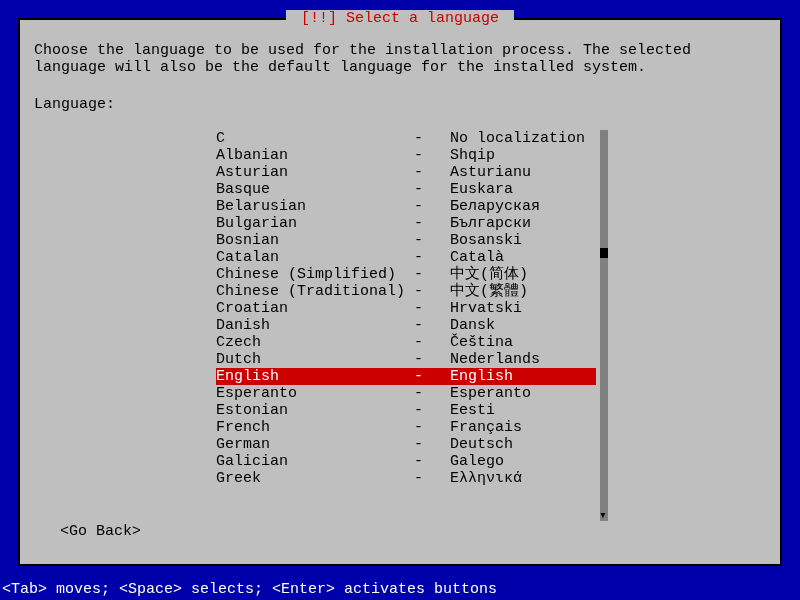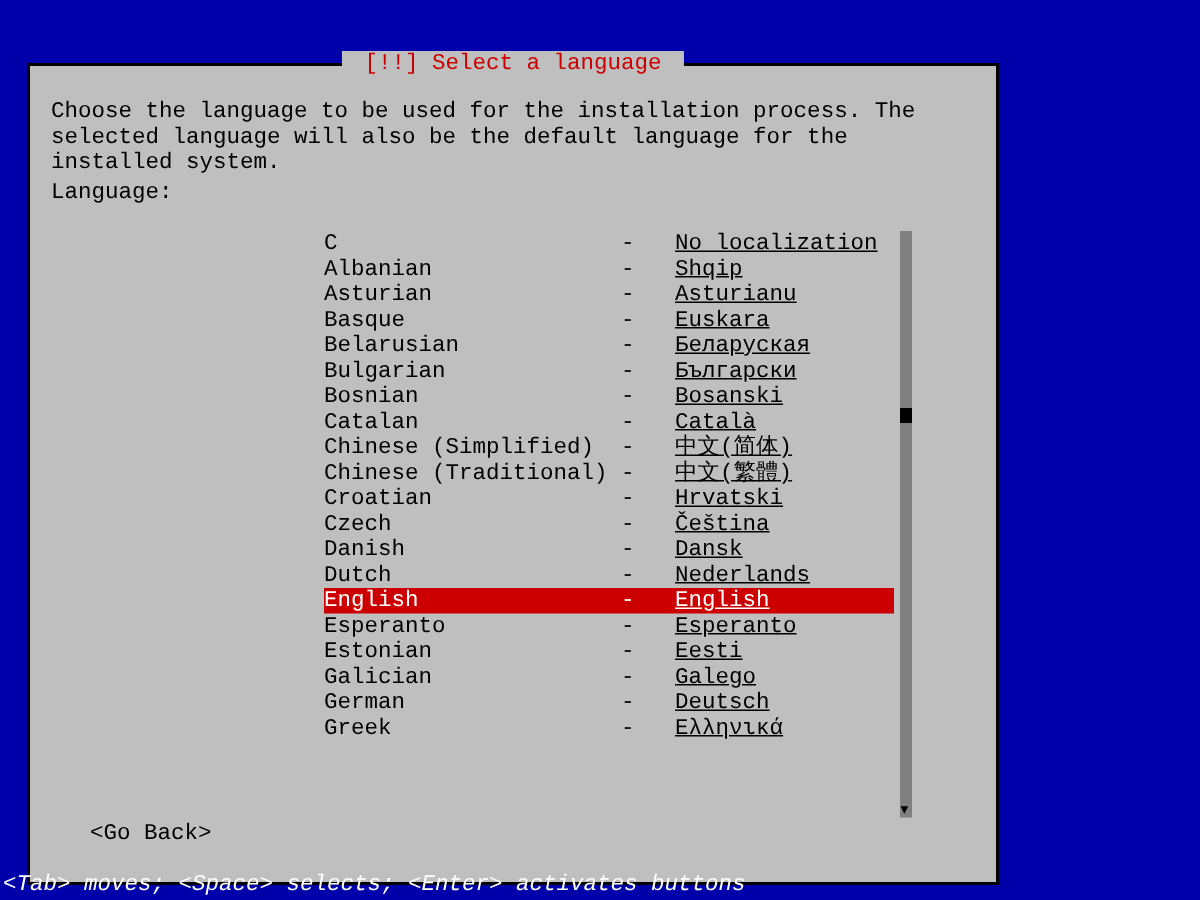--- a/index.html
+++ b/index.html
@@ -10,25 +10,24 @@
     line-height: 17px;
     width: 800px;
     height: 600px;
     overflow: hidden;
     color: #000;
   }
   .panel {
     position: absolute;
     top: 18px;
     left: 18px;
-    width: 648px;
+    width: 764px;
     height: 548px;
     background: #bfbfbf;
     border: 2px solid #000;
-    margin-top: 24px;
   }
   .panel-title {
     position: absolute;
     top: -10px;
     left: 50%;
     transform: translateX(-50%);
     background: #bfbfbf;
     padding: 0 6px;
     color: #cc0000;
     white-space: pre;
@@ -48,21 +47,20 @@
   .list {
     position: absolute;
     top: 110px;
     left: 196px;
     width: 380px;
   }
   .row {
     height: 17px;
     white-space: pre;
     cursor: pointer;
-    text-decoration: underline;
   }
   .row.selected {
     background: #cc0000;
     color: #ffffff;
   }
   .row span.name { display: inline-block; width: 22ch; }
   .row span.sep  { display: inline-block; width: 4ch; }
   .scrollbar {
     position: absolute;
     top: 110px;
@@ -93,21 +91,20 @@
     left: 40px;
     cursor: pointer;
     white-space: pre;
   }
   .footer {
     position: absolute;
     bottom: 2px;
     left: 2px;
     color: #fff;
     white-space: pre;
-    font-style: italic;
   }
 </style>
 </head>
 <body>
 
 <div class="panel">
   <div class="panel-title"> <span>[!!] Select a language</span> </div>
 
   <div class="intro">Choose the language to be used for the installation process. The selected language will also be the default language for the installed system.</div>
 
@@ -118,28 +115,29 @@
       <div class="row"><span class="name">Albanian</span><span class="sep">-   </span><span>Shqip</span></div>
       <div class="row"><span class="name">Asturian</span><span class="sep">-   </span><span>Asturianu</span></div>
       <div class="row"><span class="name">Basque</span><span class="sep">-   </span><span>Euskara</span></div>
       <div class="row"><span class="name">Belarusian</span><span class="sep">-   </span><span>Беларуская</span></div>
       <div class="row"><span class="name">Bulgarian</span><span class="sep">-   </span><span>Български</span></div>
       <div class="row"><span class="name">Bosnian</span><span class="sep">-   </span><span>Bosanski</span></div>
       <div class="row"><span class="name">Catalan</span><span class="sep">-   </span><span>Català</span></div>
       <div class="row"><span class="name">Chinese (Simplified)</span><span class="sep">-   </span><span>中文(简体)</span></div>
       <div class="row"><span class="name">Chinese (Traditional)</span><span class="sep">-   </span><span>中文(繁體)</span></div>
       <div class="row"><span class="name">Croatian</span><span class="sep">-   </span><span>Hrvatski</span></div>
+      <div class="row"><span class="name">Danish</span><span class="sep">-   </span><span>Dansk</span></div>
       <div class="row"><span class="name">Czech</span><span class="sep">-   </span><span>Čeština</span></div>
-      <div class="row"><span class="name">Danish</span><span class="sep">-   </span><span>Dansk</span></div>
       <div class="row"><span class="name">Dutch</span><span class="sep">-   </span><span>Nederlands</span></div>
       <div class="row selected"><span class="name">English</span><span class="sep">-   </span><span>English</span></div>
       <div class="row"><span class="name">Esperanto</span><span class="sep">-   </span><span>Esperanto</span></div>
       <div class="row"><span class="name">Estonian</span><span class="sep">-   </span><span>Eesti</span></div>
+      <div class="row"><span class="name">French</span><span class="sep">-   </span><span>Français</span></div>
+      <div class="row"><span class="name">German</span><span class="sep">-   </span><span>Deutsch</span></div>
       <div class="row"><span class="name">Galician</span><span class="sep">-   </span><span>Galego</span></div>
-      <div class="row"><span class="name">German</span><span class="sep">-   </span><span>Deutsch</span></div>
       <div class="row"><span class="name">Greek</span><span class="sep">-   </span><span>Ελληνικά</span></div>
     </div>
 
   <div class="arrow up">▴</div>
   <div class="scrollbar">
     <div class="thumb"></div>
   </div>
   <div class="arrow down">▾</div>
 
   <div class="go-back">&lt;Go Back&gt;</div>

